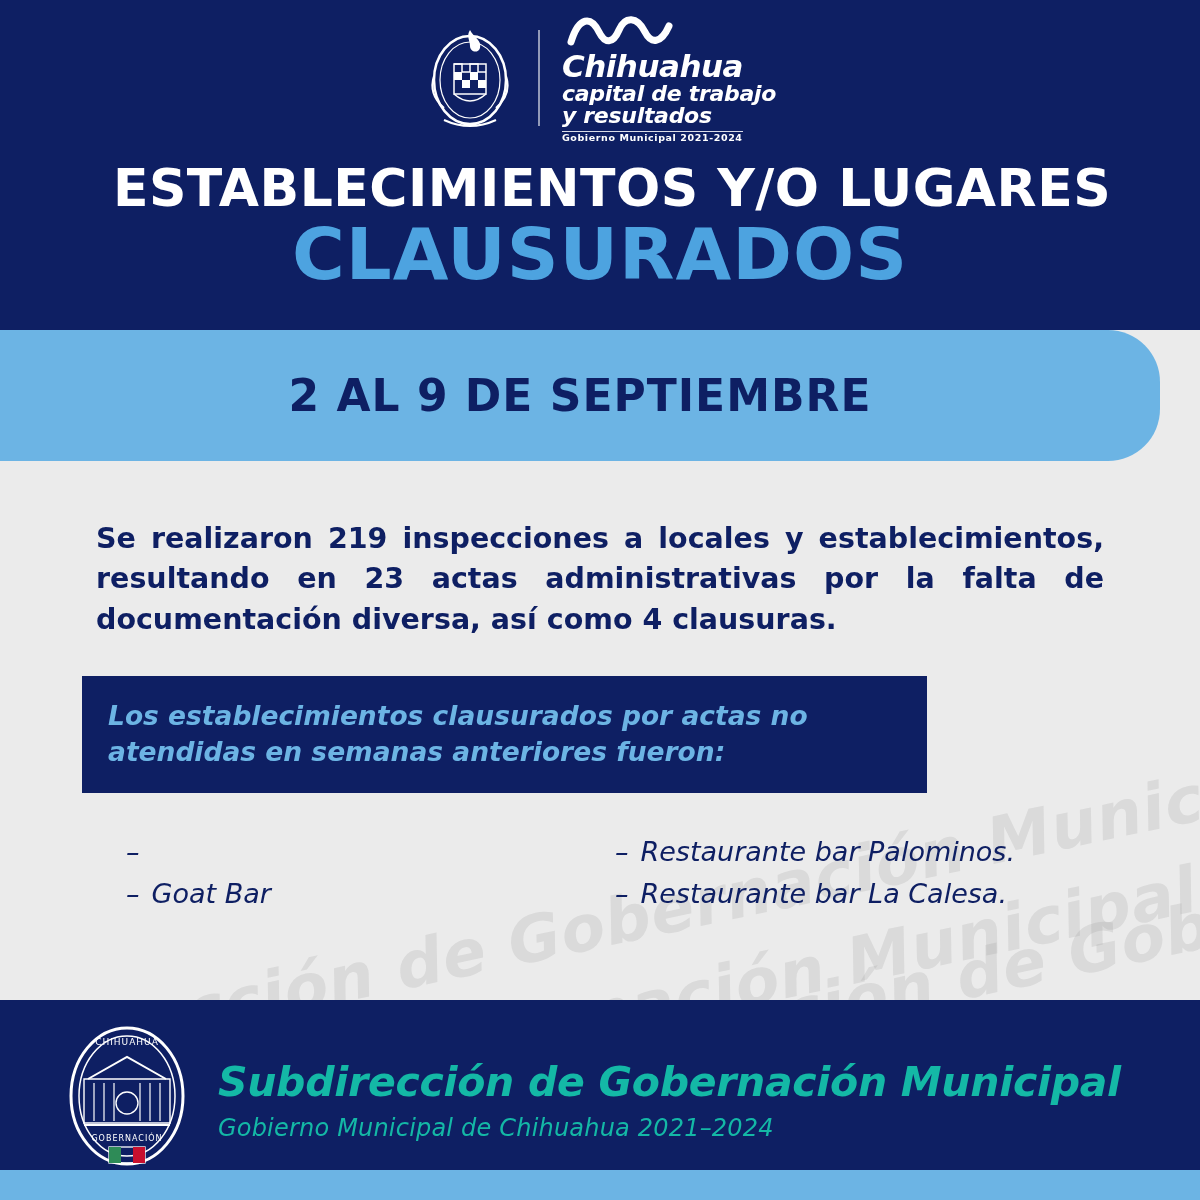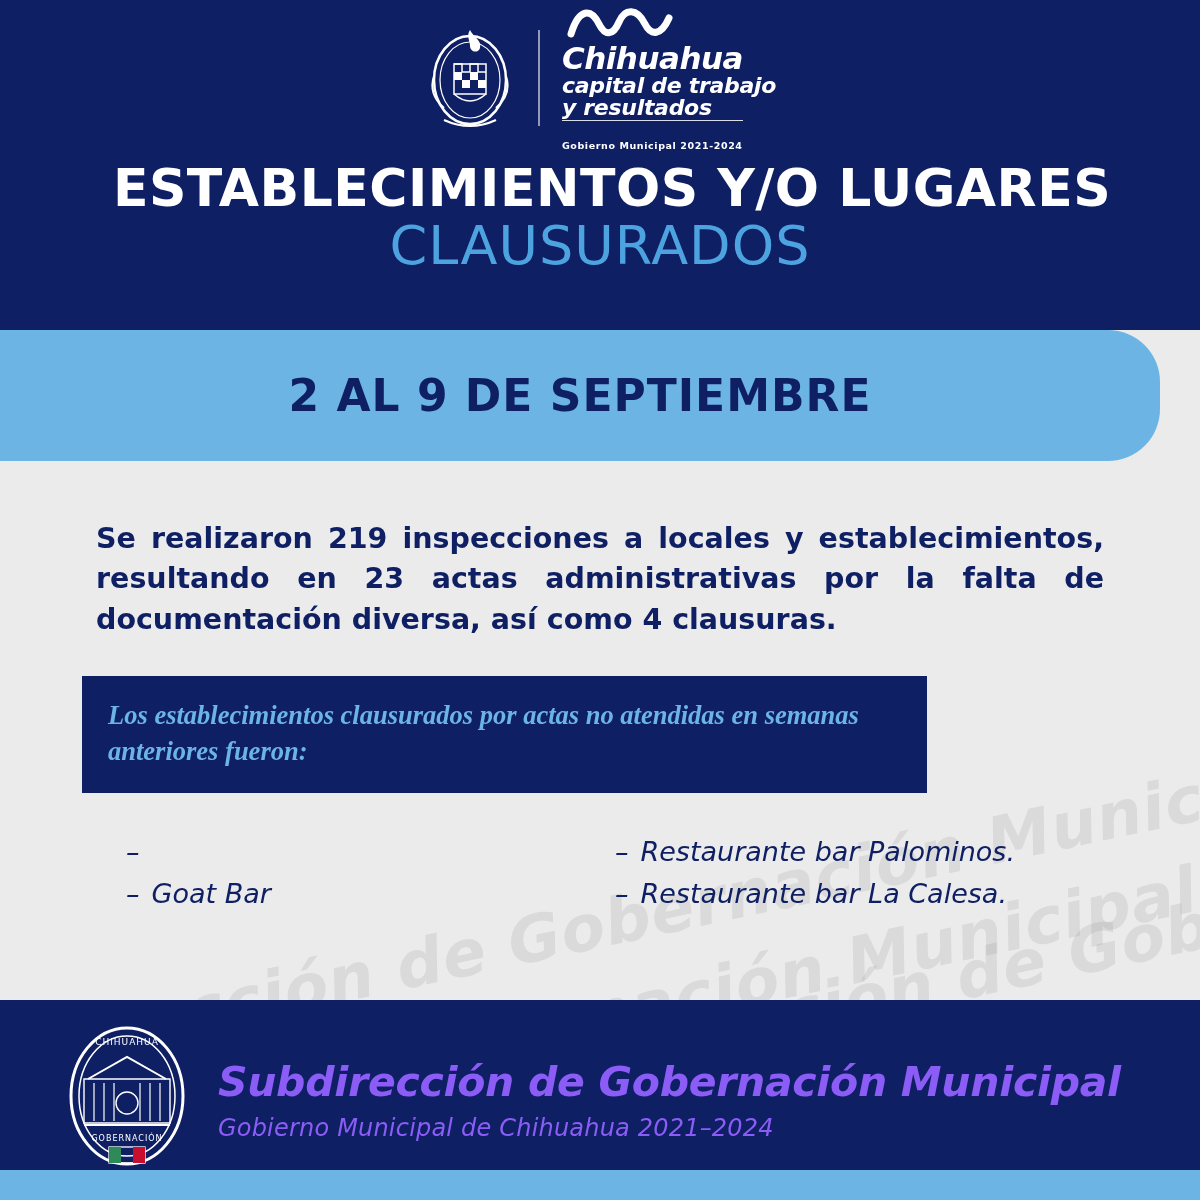--- a/index.html
+++ b/index.html
@@ -78,36 +78,36 @@
     text-align: right;
   }
   .brand .b3 {
     font-size: 22px; font-weight: 800; font-style: italic;
     letter-spacing: -0.3px;
   }
   .brand .b4 {
     font-size: 9.5px; font-weight: 700;
     letter-spacing: 0.6px;
     border-top: 1.5px solid rgba(255,255,255,0.85);
-    margin-top: 0; padding-top: 20px;
+    margin-top: 0; padding-top: 1px;
     display: inline-block;
   }
 
   .title1 {
     color: #ffffff;
     font-size: 52px;
     font-weight: 800;
     letter-spacing: 0.5px;
     margin-top: 20px;
     padding-left: 24px;
   }
   .title2 {
     color: #4da3e0;
-    font-size: 54px;
-    font-weight: 400;
+    font-size: 72px;
+    font-weight: 700;
     letter-spacing: 1px;
     line-height: 0.95;
     margin-top: 2px;
   }
 
   
   .dateband {
     position: relative;
     z-index: 3;
     background: #6cb4e4;
@@ -139,21 +139,20 @@
     font-weight: 800;
     line-height: 1.42;
     text-align: justify;
   }
   .bluebox {
     margin-top: 36px;
     margin-left: -14px;
     width: 845px;
     background: #0e1f63;
     padding: 22px 26px 24px 26px;
-    font-family: Liberation Serif, serif;
   }
   .bluebox p {
     color: #6cb4e4;
     font-size: 26.5px;
     font-weight: 800;
     font-style: italic;
     line-height: 1.33;
   }
   .listwrap {
     margin-top: 38px;
@@ -190,21 +189,21 @@
     width: 1200px; height: 30px;
     background: #6cb4e4;
     z-index: 5;
   }
   .seal {
     width: 130px; height: 150px;
     flex: 0 0 130px;
     margin-right: 26px;
     margin-top: -8px;
   }
-  .footer-text { color: #8b5cf6; }
+  .footer-text { color: #14b8a6; }
   .footer-text .f1 {
     font-size: 41px;
     font-weight: 800;
     font-style: italic;
     letter-spacing: -0.3px;
   }
   .footer-text .f2 {
     font-size: 24px;
     font-weight: 500;
     font-style: italic;

